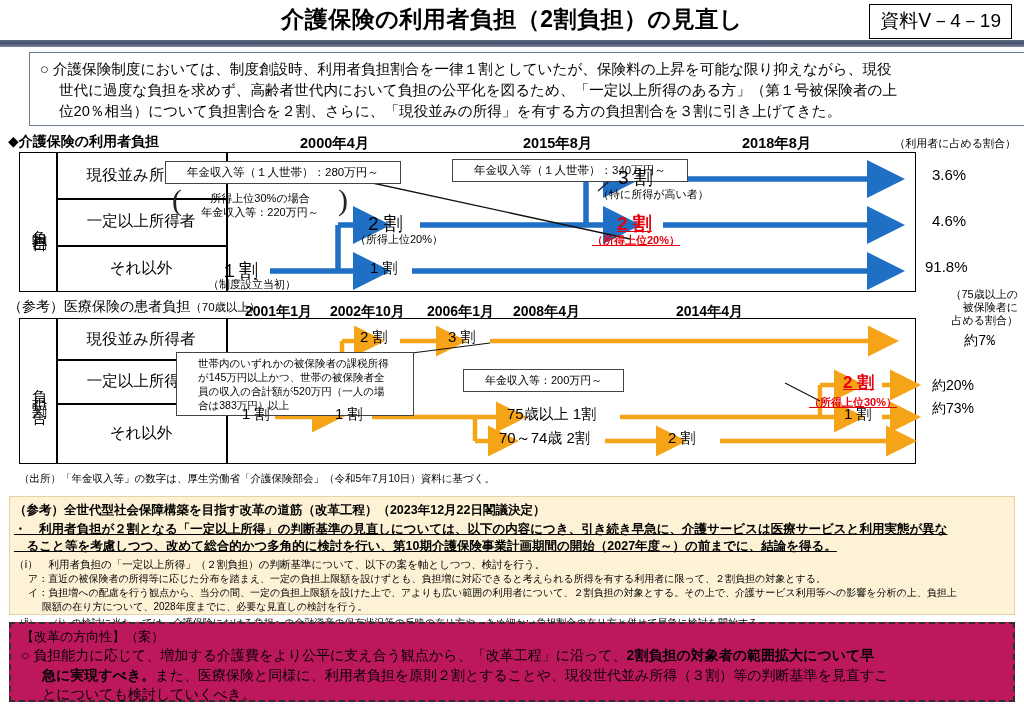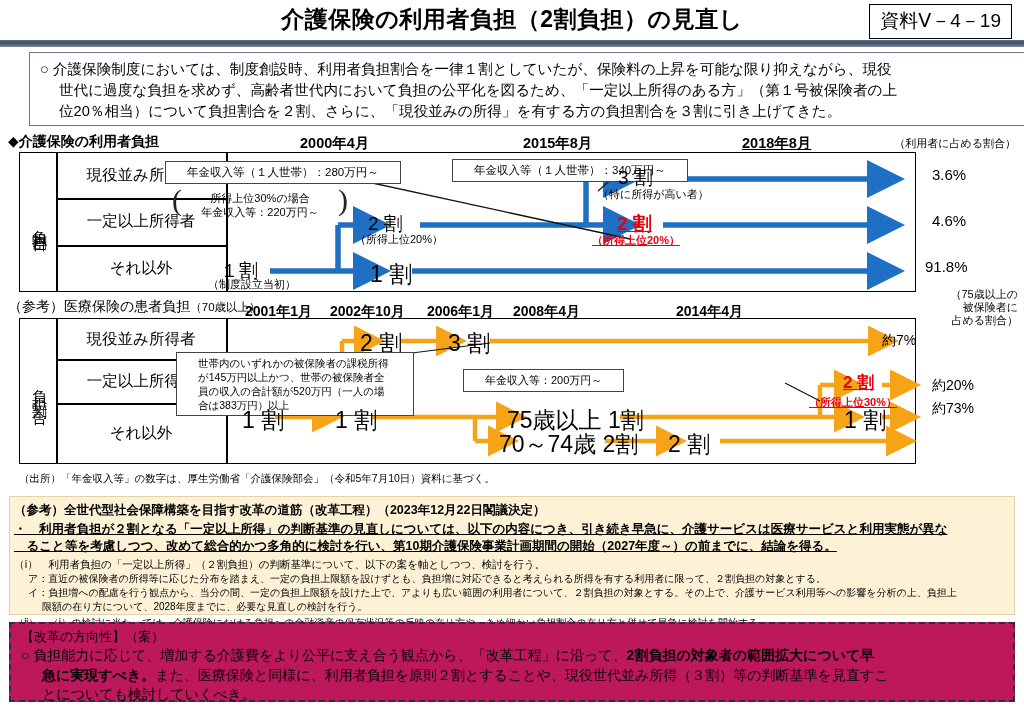--- a/index.html
+++ b/index.html
@@ -83,21 +83,21 @@
   .brace-box {
     position:absolute; font-size:11px; text-align:center; line-height:14px;
     white-space:nowrap;
   }
   .brace-box .bl, .brace-box .br {
     position:absolute; top:0; font-size:30px; line-height:30px; color:#222;
     font-family:"Liberation Serif",serif; font-weight:300;
   }
 
   
-  .val { position:absolute; font-size:23px; white-space:nowrap; }
+  .val { position:absolute; font-size:15px; white-space:nowrap; }
   .val.big { font-size:19px; }
   .val.red { color:#e8000d; font-weight:bold; text-decoration:underline; }
   .sub { position:absolute; font-size:11px; white-space:nowrap; }
   .sub.red { color:#e8000d; font-weight:bold; text-decoration:underline; }
   .sub.tiny { font-size:10px;margin-top:45px; }
 
   
   #med-heading { position:absolute; left:8px; top:278px; font-size:14px;margin-top:20px; }
   #med-heading .small { font-size:11.5px; }
   #med-ratio-caption {
@@ -155,21 +155,21 @@
   </div>
   <div class="ln i">世代に過度な負担を求めず、高齢者世代内において負担の公平化を図るため、「一定以上所得のある方」（第１号被保険者の上</div>
   <div class="ln i">位20％相当）について負担割合を２割、さらに、「現役並みの所得」を有する方の負担割合を３割に引き上げてきた。</div>
 </div>
 
 <div id="care-heading">◆介護保険の利用者負担</div>
 <div id="care-ratio-caption">（利用者に占める割合）</div>
 
 <div class="date-hd" style="left:300px; top:134px;">2000年4月</div>
 <div class="date-hd" style="left:523px; top:134px;">2015年8月</div>
-<div class="date-hd" style="left:742px; top:134px;text-decoration:underline;">2018年8月</div>
+<div class="date-hd" style="left:742px; top:134px;">2018年8月</div>
 
 <div id="care-frame">
 
   <div class="vline" style="left:36px; top:0; height:138px;"></div>
   <div class="vline" style="left:206px; top:0; height:138px;"></div>
   <div class="hline" style="left:36px; top:45px; width:170px;"></div>
   <div class="hline" style="left:36px; top:92px; width:170px;"></div>
 
   <div class="rot-label" style="left:2px; top:4px; width:34px; height:130px;">負担割合</div>
 
@@ -325,21 +325,21 @@
 
   <div class="val" style="left:479px; top:110px;">70～74歳 2割</div>
   <div class="sub tiny" style="left:450px; top:132px;">（特例措置で2014.3まで1割）</div>
 
   <div class="val" style="left:648px; top:110px;">2 割</div>
   <div class="sub tiny" style="left:640px; top:132px;">（新たに70歳になる者から段階的に2割）</div>
 </div>
 
 <div class="sub tiny" style="left:659px; top:455px;">（2014.3末までに70歳に達している者は1割）</div>
 
-<div class="pct sm" style="left:882px; top:332px;">約7%</div>
+<div class="pct sm" style="left:964px; top:332px;font-family:Liberation Mono, monospace;">約7%</div>
 <div class="pct sm" style="left:932px; top:377px;">約20%</div>
 <div class="pct sm" style="left:932px; top:400px;">約73%</div>
 
 <div id="source-note">（出所）「年金収入等」の数字は、厚生労働省「介護保険部会」（令和5年7月10日）資料に基づく。</div>
 
 <div id="ref-box">
   <div class="r-title">（参考）全世代型社会保障構築を目指す改革の道筋（改革工程）（2023年12月22日閣議決定）</div>
   <div class="r-main">・　利用者負担が２割となる「一定以上所得」の判断基準の見直しについては、以下の内容につき、引き続き早急に、介護サービスは医療サービスと利用実態が異な</div>
   <div class="r-main">　ること等を考慮しつつ、改めて総合的かつ多角的に検討を行い、第10期介護保険事業計画期間の開始（2027年度～）の前までに、結論を得る。</div>
   <div class="r-sub">（ⅰ）　利用者負担の「一定以上所得」（２割負担）の判断基準について、以下の案を軸としつつ、検討を行う。</div>

